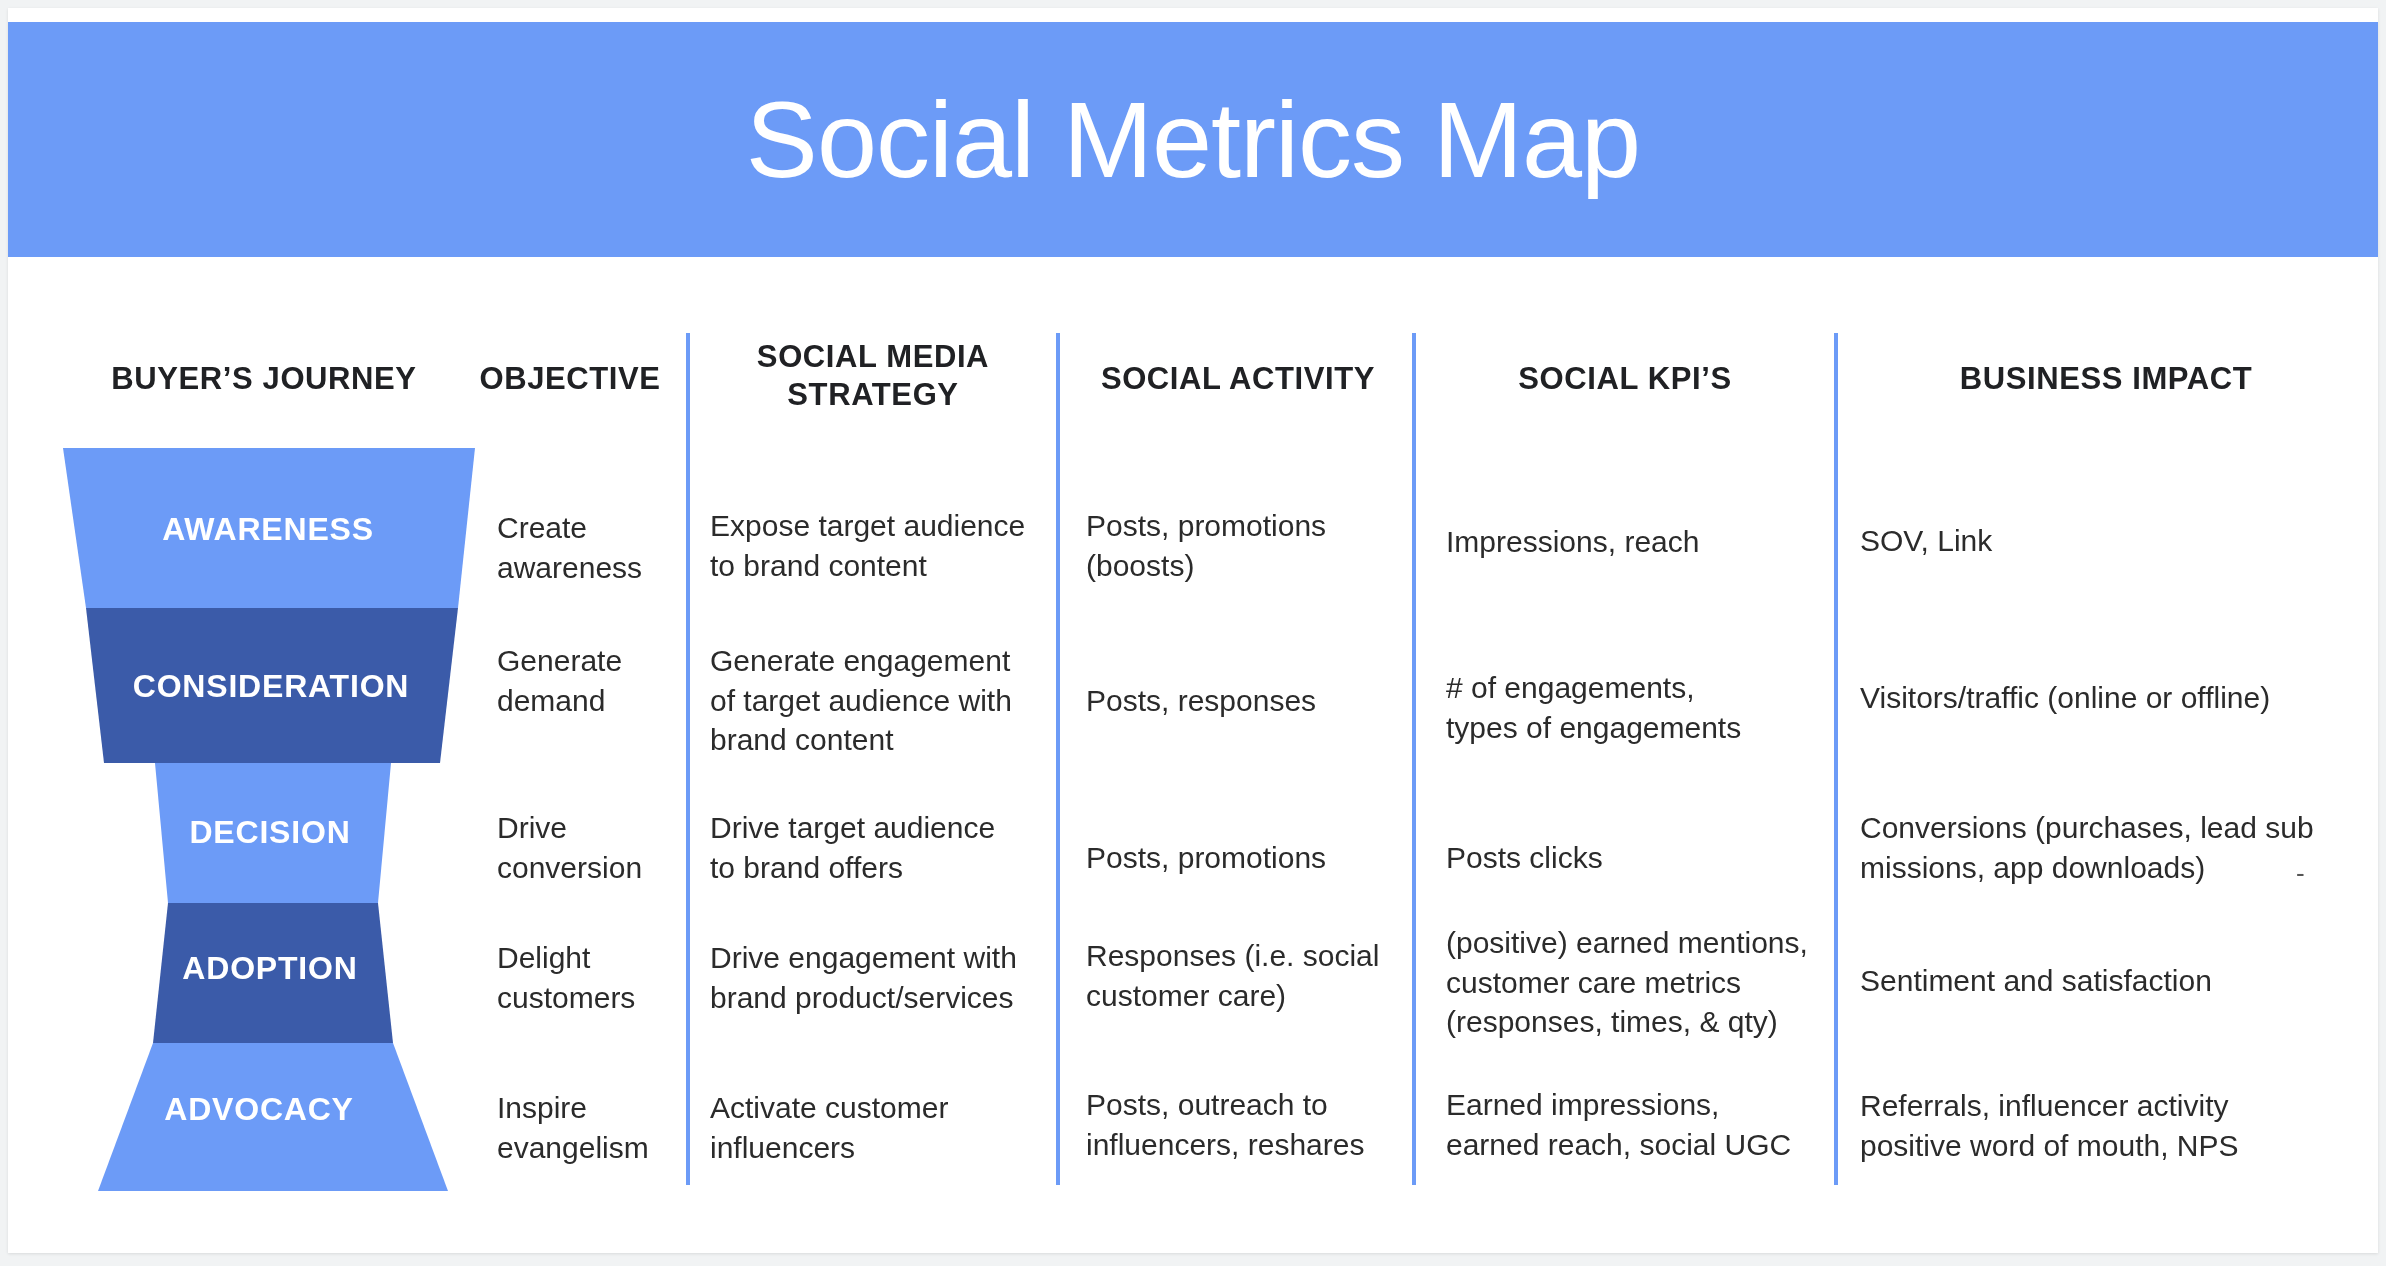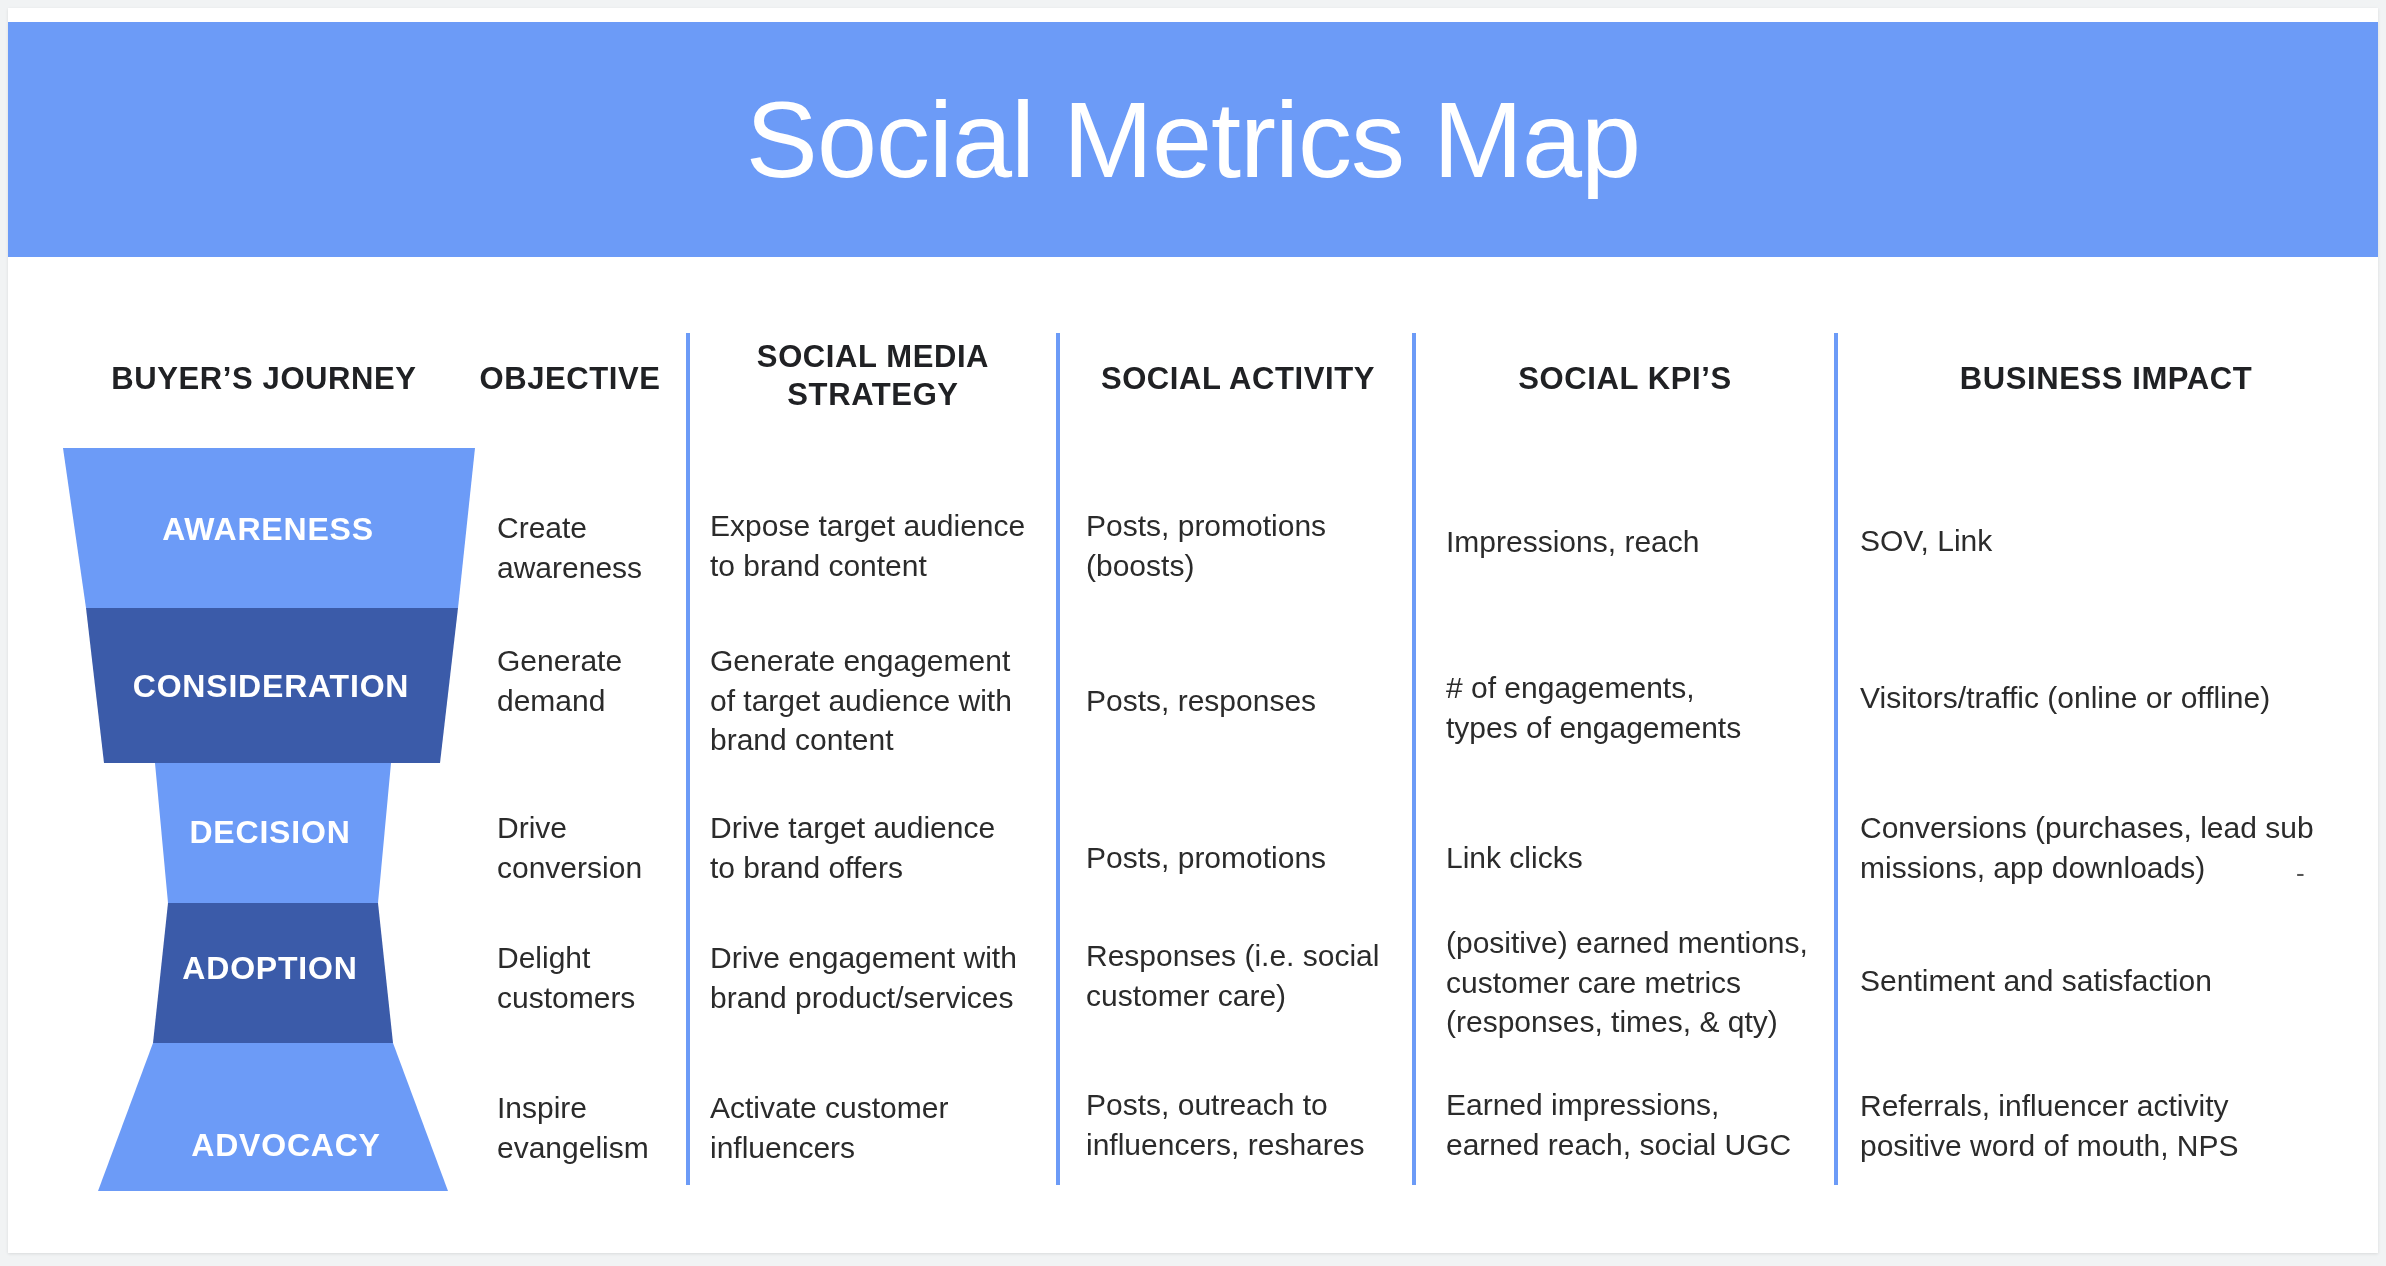--- a/index.html
+++ b/index.html
@@ -125,21 +125,21 @@
 
       <polygon points="160,895 370,895 385,1035 145,1035" fill="#3b5ba9"></polygon>
 
       <polygon points="145,1035 385,1035 440,1183 90,1183" fill="#6c9bf7"></polygon>
     </svg>
 
     <div class="funnel-label" style="left:260px; top:521px;">AWARENESS</div>
     <div class="funnel-label" style="left:263px; top:678px;">CONSIDERATION</div>
     <div class="funnel-label" style="left:262px; top:824px;">DECISION</div>
     <div class="funnel-label" style="left:262px; top:960px;">ADOPTION</div>
-    <div class="funnel-label" style="left:278px; top:1101px;margin-top:36px;">ADVOCACY</div>
+    <div class="funnel-label" style="left:251px; top:1101px;">ADVOCACY</div>
 
     <div class="cell" style="left:489px; top:480px; width:180px;">Create<br>awareness</div>
     <div class="cell" style="left:489px; top:613px; width:180px;">Generate<br>demand</div>
     <div class="cell" style="left:489px; top:780px; width:180px;">Drive<br>conversion</div>
     <div class="cell" style="left:489px; top:910px; width:180px;">Delight<br>customers</div>
     <div class="cell" style="left:702px; top:478px; width:340px;">Expose target audience<br>to brand content</div>
 
     <div class="cell" style="left:489px; top:1060px; width:180px;">Inspire<br>evangelism</div>
     <div class="cell" style="left:702px; top:780px; width:340px;">Drive target audience<br>to brand offers</div>
     <div class="cell" style="left:702px; top:613px; width:340px;">Generate engagement<br>of target audience with<br>brand content</div>
@@ -147,21 +147,21 @@
     <div class="cell" style="left:702px; top:1060px; width:340px;">Activate customer<br>influencers</div>
 
     <div class="cell" style="left:1078px; top:478px; width:320px;">Posts, promotions<br>(boosts)</div>
     <div class="cell" style="left:1078px; top:653px; width:320px;">Posts, responses</div>
     <div class="cell" style="left:1078px; top:810px; width:320px;">Posts, promotions</div>
     <div class="cell" style="left:1078px; top:908px; width:320px;">Responses (i.e. social<br>customer care)</div>
     <div class="cell" style="left:1078px; top:1057px; width:320px;">Posts, outreach to<br>influencers, reshares</div>
 
     <div class="cell" style="left:1438px; top:494px; width:390px;">Impressions, reach</div>
     <div class="cell" style="left:1438px; top:640px; width:390px;"># of engagements,<br>types of engagements</div>
-    <div class="cell" style="left:1438px; top:810px; width:390px;">Link clicks</div>
+    <div class="cell" style="left:1438px; top:810px; width:390px;">Posts clicks</div>
     <div class="cell" style="left:1438px; top:895px; width:400px;">(positive) earned mentions,<br>customer care metrics<br>(responses, times, &amp; qty)</div>
     <div class="cell" style="left:1438px; top:1057px; width:400px;">Earned impressions,<br>earned reach, social UGC</div>
 
     <div class="cell" style="left:1852px; top:493px; width:500px;">SOV, Link</div>
     <div class="cell" style="left:1852px; top:650px; width:520px;">Visitors/traffic (online or offline)</div>
     <div class="cell" style="left:1852px; top:780px; width:500px;">Conversions (purchases, lead sub<br>missions, app downloads)</div>
     <div class="cell" style="left:1852px; top:933px; width:500px;">Sentiment and satisfaction</div>
     <div class="cell" style="left:1852px; top:1058px; width:500px;">Referrals, influencer activity<br>positive word of mouth, NPS</div>
 
     <div class="artifact" style="left:2288px; top:852px;">-</div>

